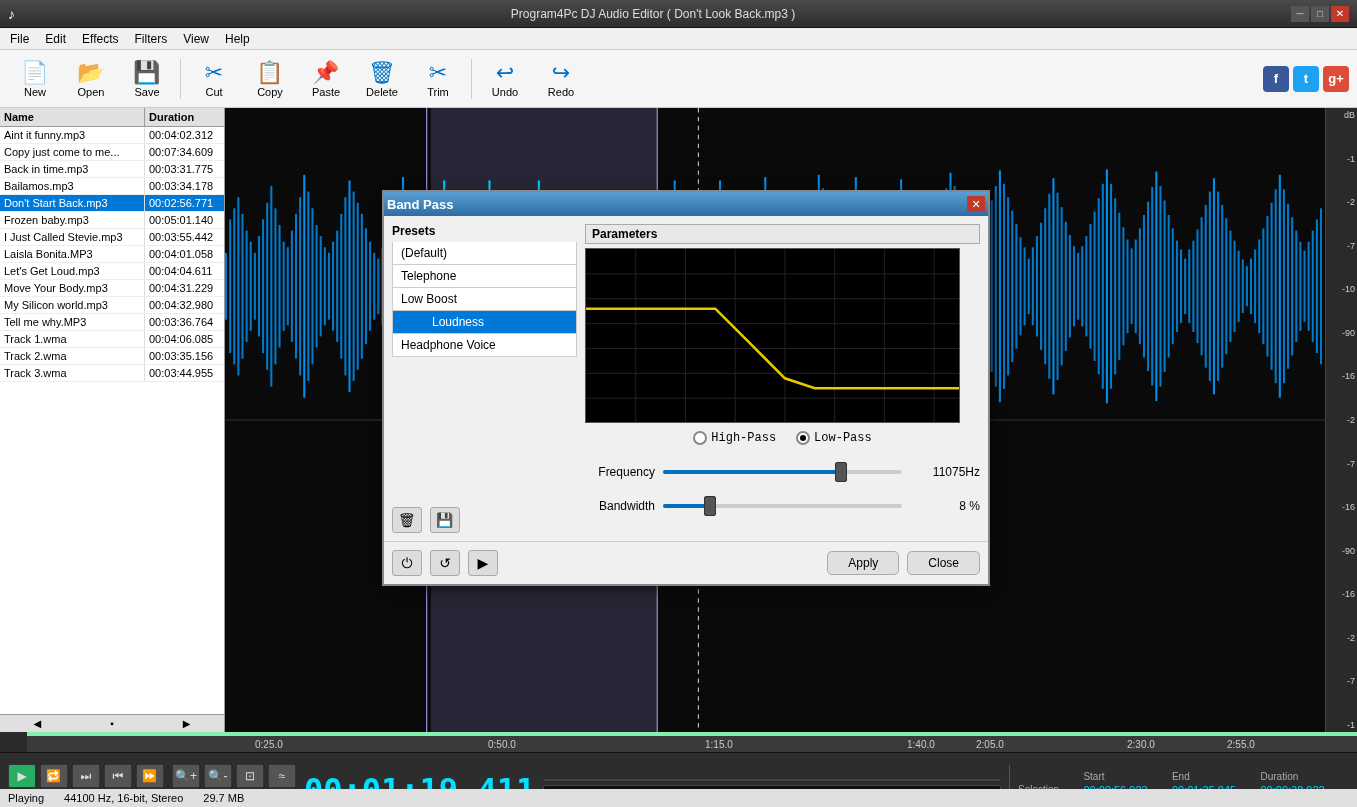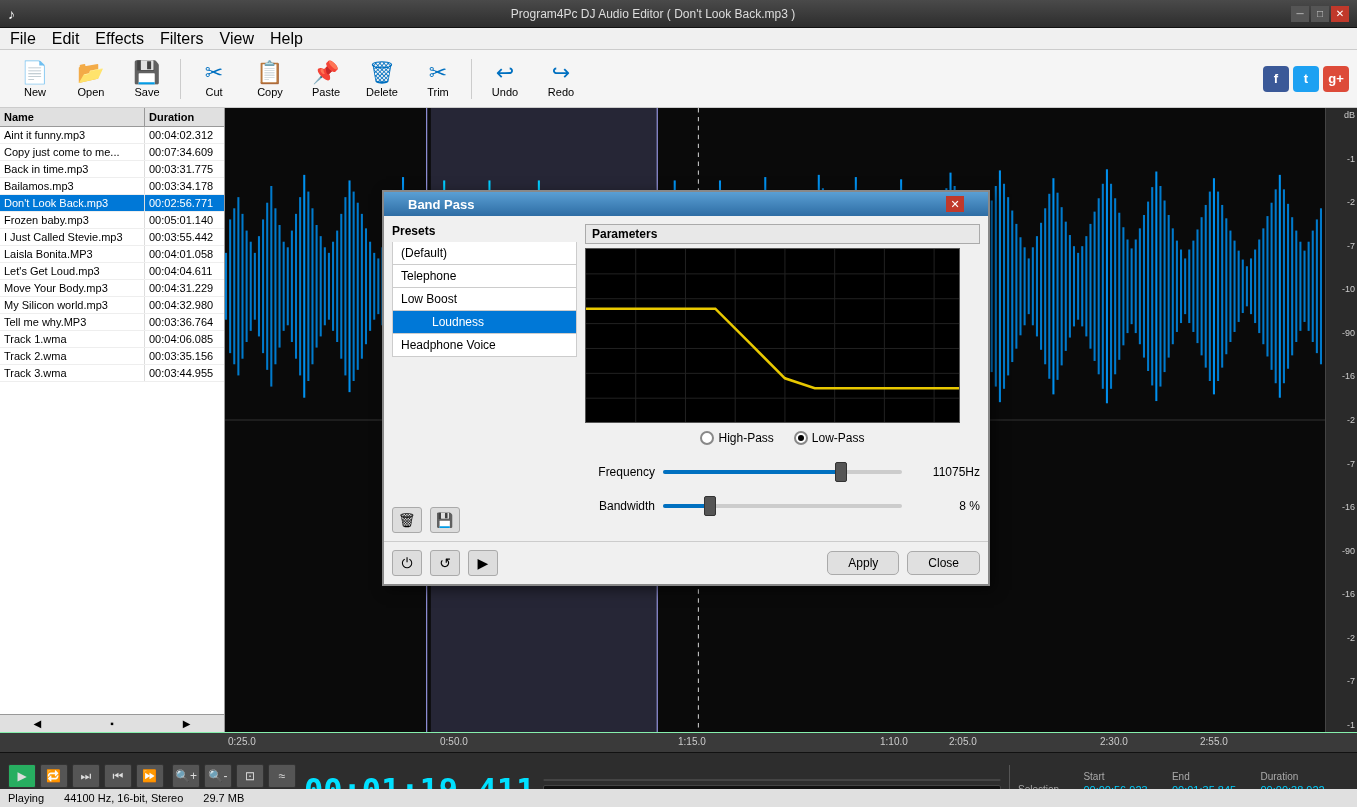--- a/index.html
+++ b/index.html
@@ -27,21 +27,21 @@
     #menubar {
       background: #f0f0f0;
       height: 22px;
       display: flex;
       align-items: center;
       padding: 0 4px;
       gap: 4px;
       color: #000;
       border-bottom: 1px solid #ccc;
     }
-    #menubar span { padding: 2px 6px; cursor: pointer; font-size: 16px; }
+    #menubar span { padding: 2px 6px; cursor: pointer; font-size: 12px; }
 
     
     #toolbar {
       background: #f5f5f5;
       height: 58px;
       display: flex;
       align-items: center;
       padding: 4px 8px;
       border-bottom: 1px solid #ccc;
       gap: 2px;
@@ -108,26 +108,27 @@
       padding: 2px 2px;
       font-size: 9px; color: #ccc;
       border-left: 1px solid #444;
     }
     #db-scale span { text-align: right; }
 
     
     #timeline {
       height: 20px;
       background: #3a3a3a;
-      border-top: 1px solid #86efac;
+      border-top: 4px solid #86efac;
       display: flex;
       align-items: center;
       padding: 0 8px;
       position: relative;
       overflow: hidden;
+      margin-left: 27px;
     }
     .tl-mark { position: absolute; color: #ccc; font-size: 10px; top: 3px; }
 
     
     #transport {
       background: #2d2d2d;
       height: 75px;
       border-top: 1px solid #111;
       display: flex;
       align-items: center;
@@ -200,21 +201,21 @@
       border: 2px solid #888;
       box-shadow: 4px 4px 12px rgba(0,0,0,0.5);
       pointer-events: all;
       color: #000;
     }
     #dialog-titlebar {
       background: linear-gradient(to bottom, #5a9fd4, #2e6da4);
       color: #fff;
       font-size: 13px;
       font-weight: bold;
-      padding: 4px 24px;
+      padding: 4px 3px;
       display: flex;
       justify-content: space-between;
       align-items: center;
     }
     #dialog-close-btn {
       background: #c0392b; border: none; color: #fff;
       width: 18px; height: 16px; cursor: pointer;
       font-size: 11px; display: flex; align-items: center; justify-content: center;
     }
     #dialog-body { display: flex; padding: 8px; gap: 8px; }
@@ -239,21 +240,21 @@
     #eq-canvas {
       width: 375px; height: 175px; background: #000;
       border: 1px solid #555; position: relative; overflow: hidden;
     }
     #eq-grid {
       position: absolute; inset: 0;
     }
 
     
     .radio-row { display: flex; gap: 20px; align-items: center; margin: 8px 0; justify-content: center; }
-    .radio-opt { display: flex; align-items: center; gap: 4px; font-size: 12px; cursor: pointer; }
+    .radio-opt { display: flex; align-items: center; gap: 4px; font-size: 12px; cursor: pointer; font-family: Liberation Mono, monospace; }
     .radio-circle {
       width: 14px; height: 14px; border-radius: 50%;
       border: 2px solid #888; background: #fff;
       display: flex; align-items: center; justify-content: center;
     }
     .radio-circle.checked::after {
       content: ''; width: 6px; height: 6px; background: #000; border-radius: 50%;
     }
 
     
@@ -376,21 +377,21 @@
       </div>
       <div class="pl-item">
         <div class="pi-name">Back in time.mp3</div>
         <div class="pi-dur">00:03:31.775</div>
       </div>
       <div class="pl-item">
         <div class="pi-name">Bailamos.mp3</div>
         <div class="pi-dur">00:03:34.178</div>
       </div>
       <div class="pl-item selected">
-        <div class="pi-name">Don't Look Back.mp3</div>
+        <div class="pi-name">Don't Start Back.mp3</div>
         <div class="pi-dur">00:02:56.771</div>
       </div>
       <div class="pl-item">
         <div class="pi-name">Frozen baby.mp3</div>
         <div class="pi-dur">00:05:01.140</div>
       </div>
       <div class="pl-item">
         <div class="pi-name">I Just Called  Stevie.mp3</div>
         <div class="pi-dur">00:03:55.442</div>
       </div>
@@ -717,23 +718,23 @@
       <span>-16</span>
       <span>-2</span>
       <span>-7</span>
       <span>-1</span>
     </div>
   </div>
 </div>
 
 <div id="timeline">
   <span class="tl-mark" style="left:228px;">0:25.0</span>
-  <span class="tl-mark" style="left:440px;">0:50.0</span>
+  <span class="tl-mark" style="left:461px;">0:50.0</span>
   <span class="tl-mark" style="left:678px;">1:15.0</span>
-  <span class="tl-mark" style="left:880px;">1:10.0</span>
+  <span class="tl-mark" style="left:880px;">1:40.0</span>
   <span class="tl-mark" style="left:949px;">2:05.0</span>
   <span class="tl-mark" style="left:1100px;">2:30.0</span>
   <span class="tl-mark" style="left:1200px;">2:55.0</span>
 </div>
 
 <div id="transport">
   <div class="transport-btns">
     <div class="transport-row">
       <div class="t-btn play-active">▶</div>
       <div class="t-btn">🔁</div>

